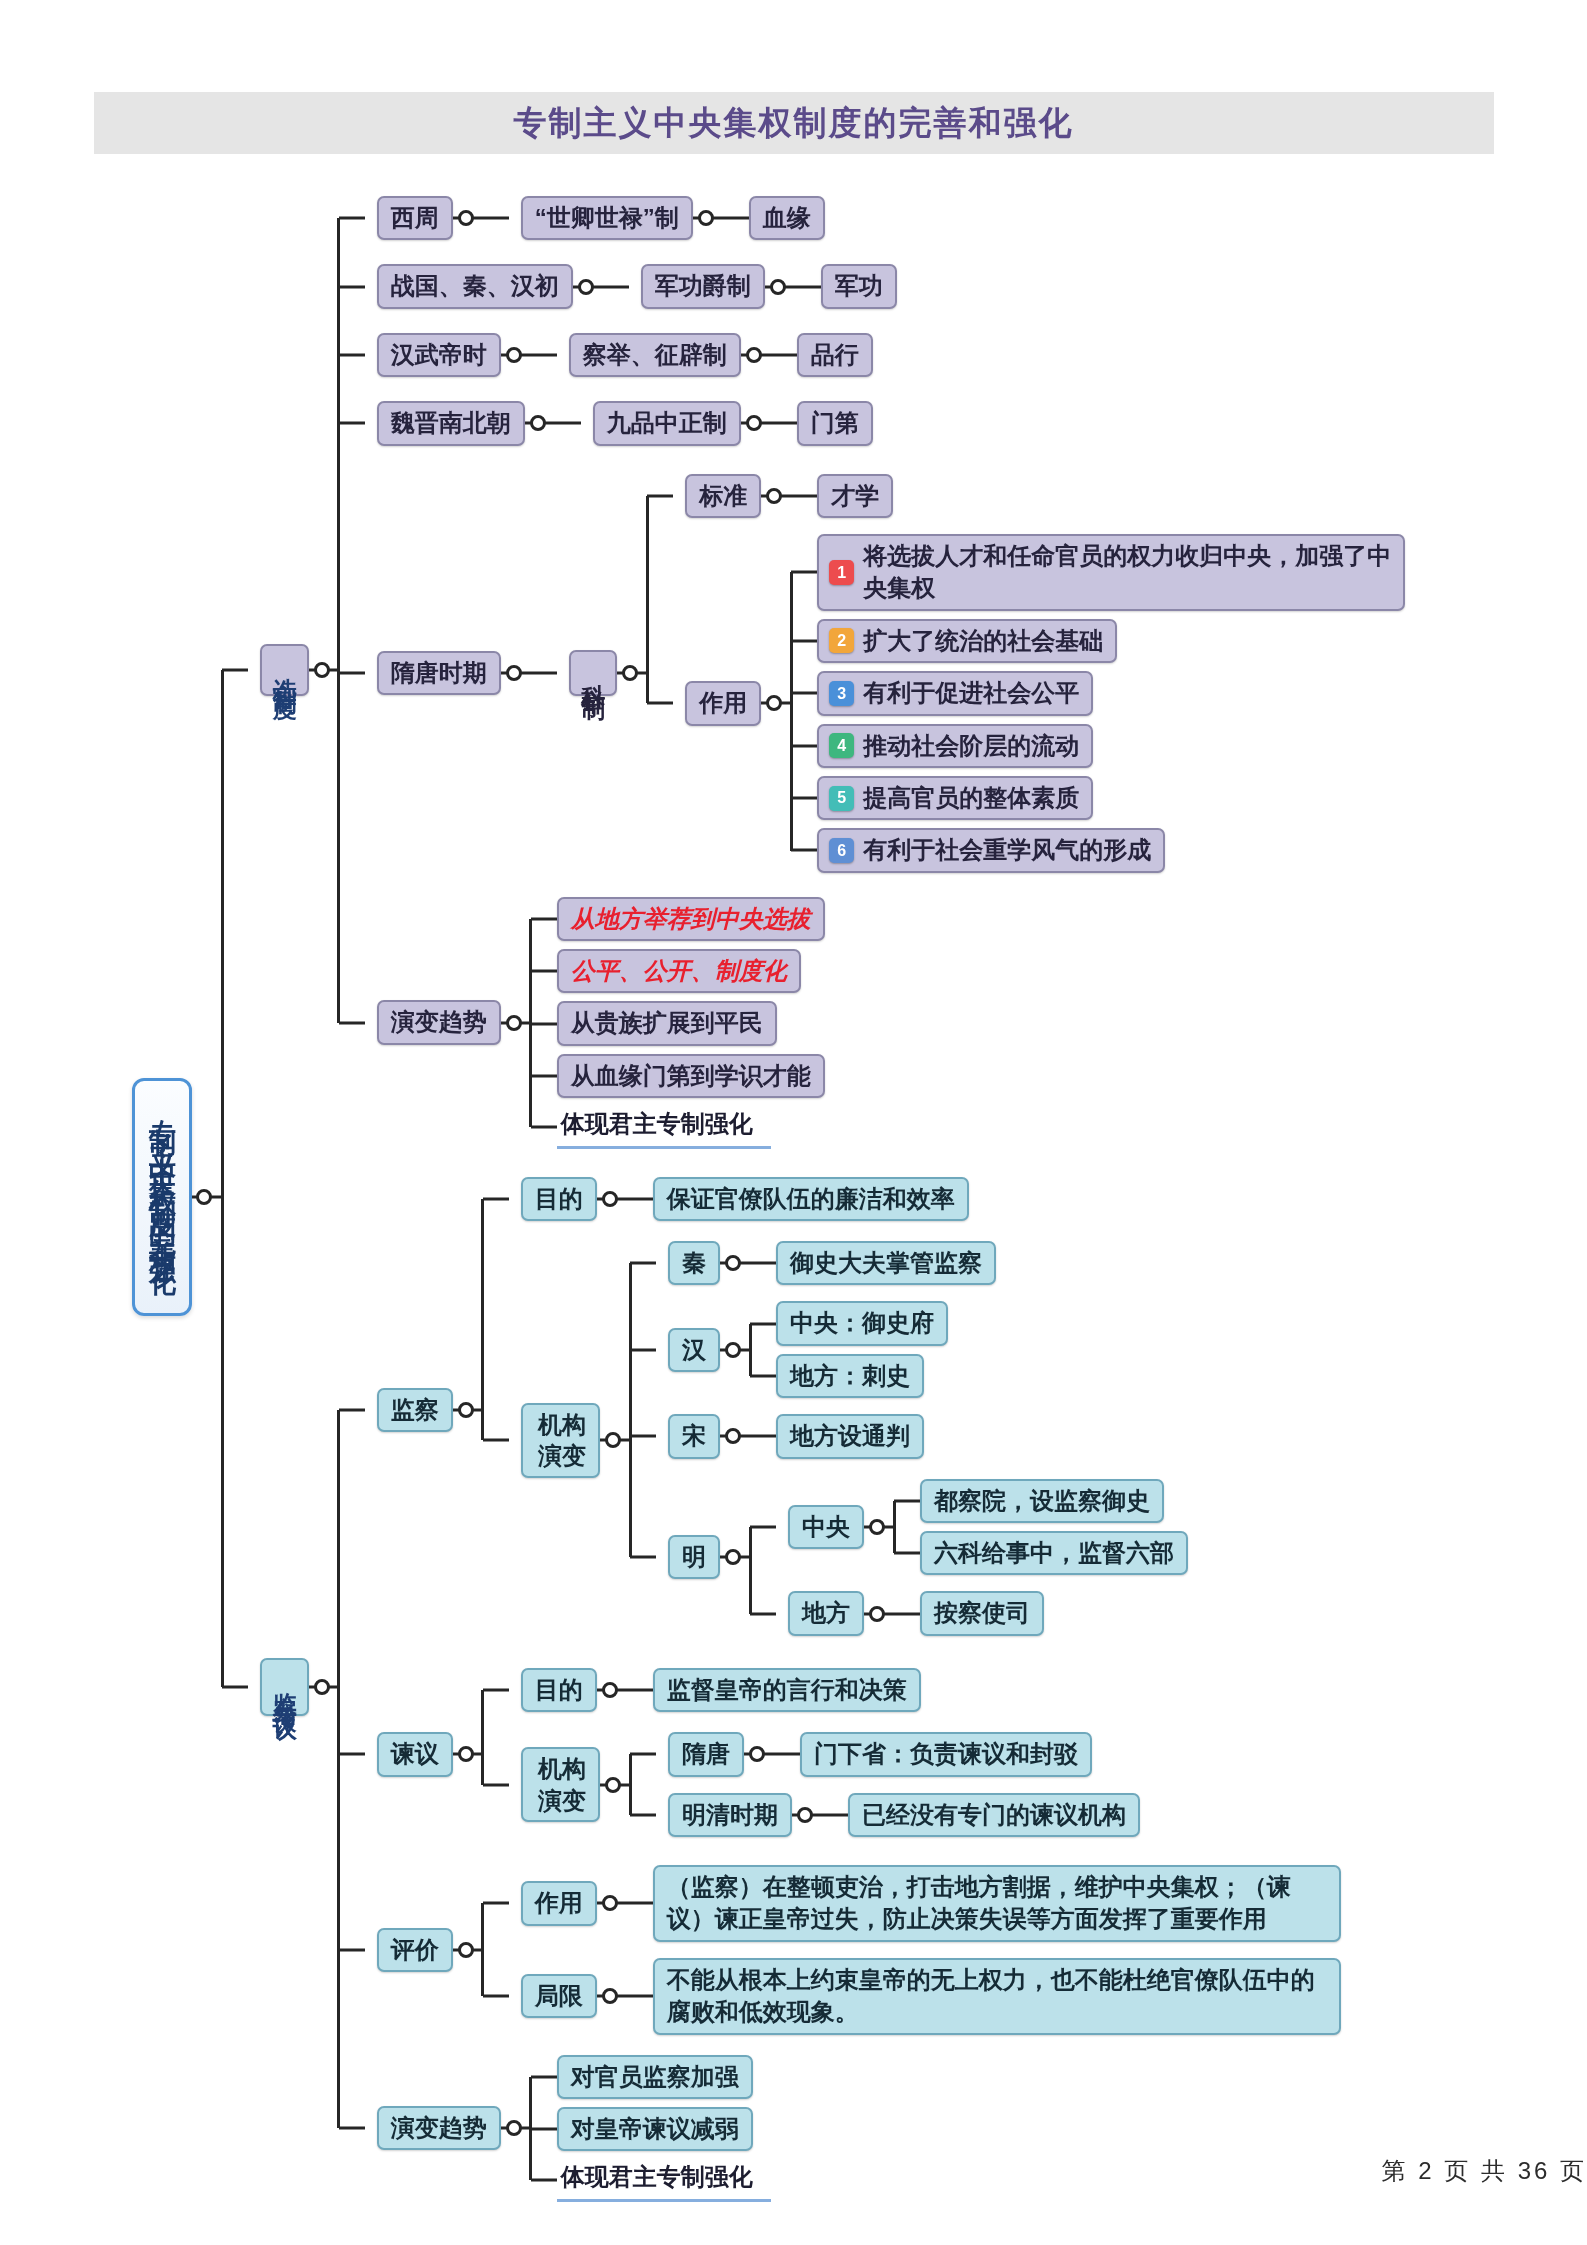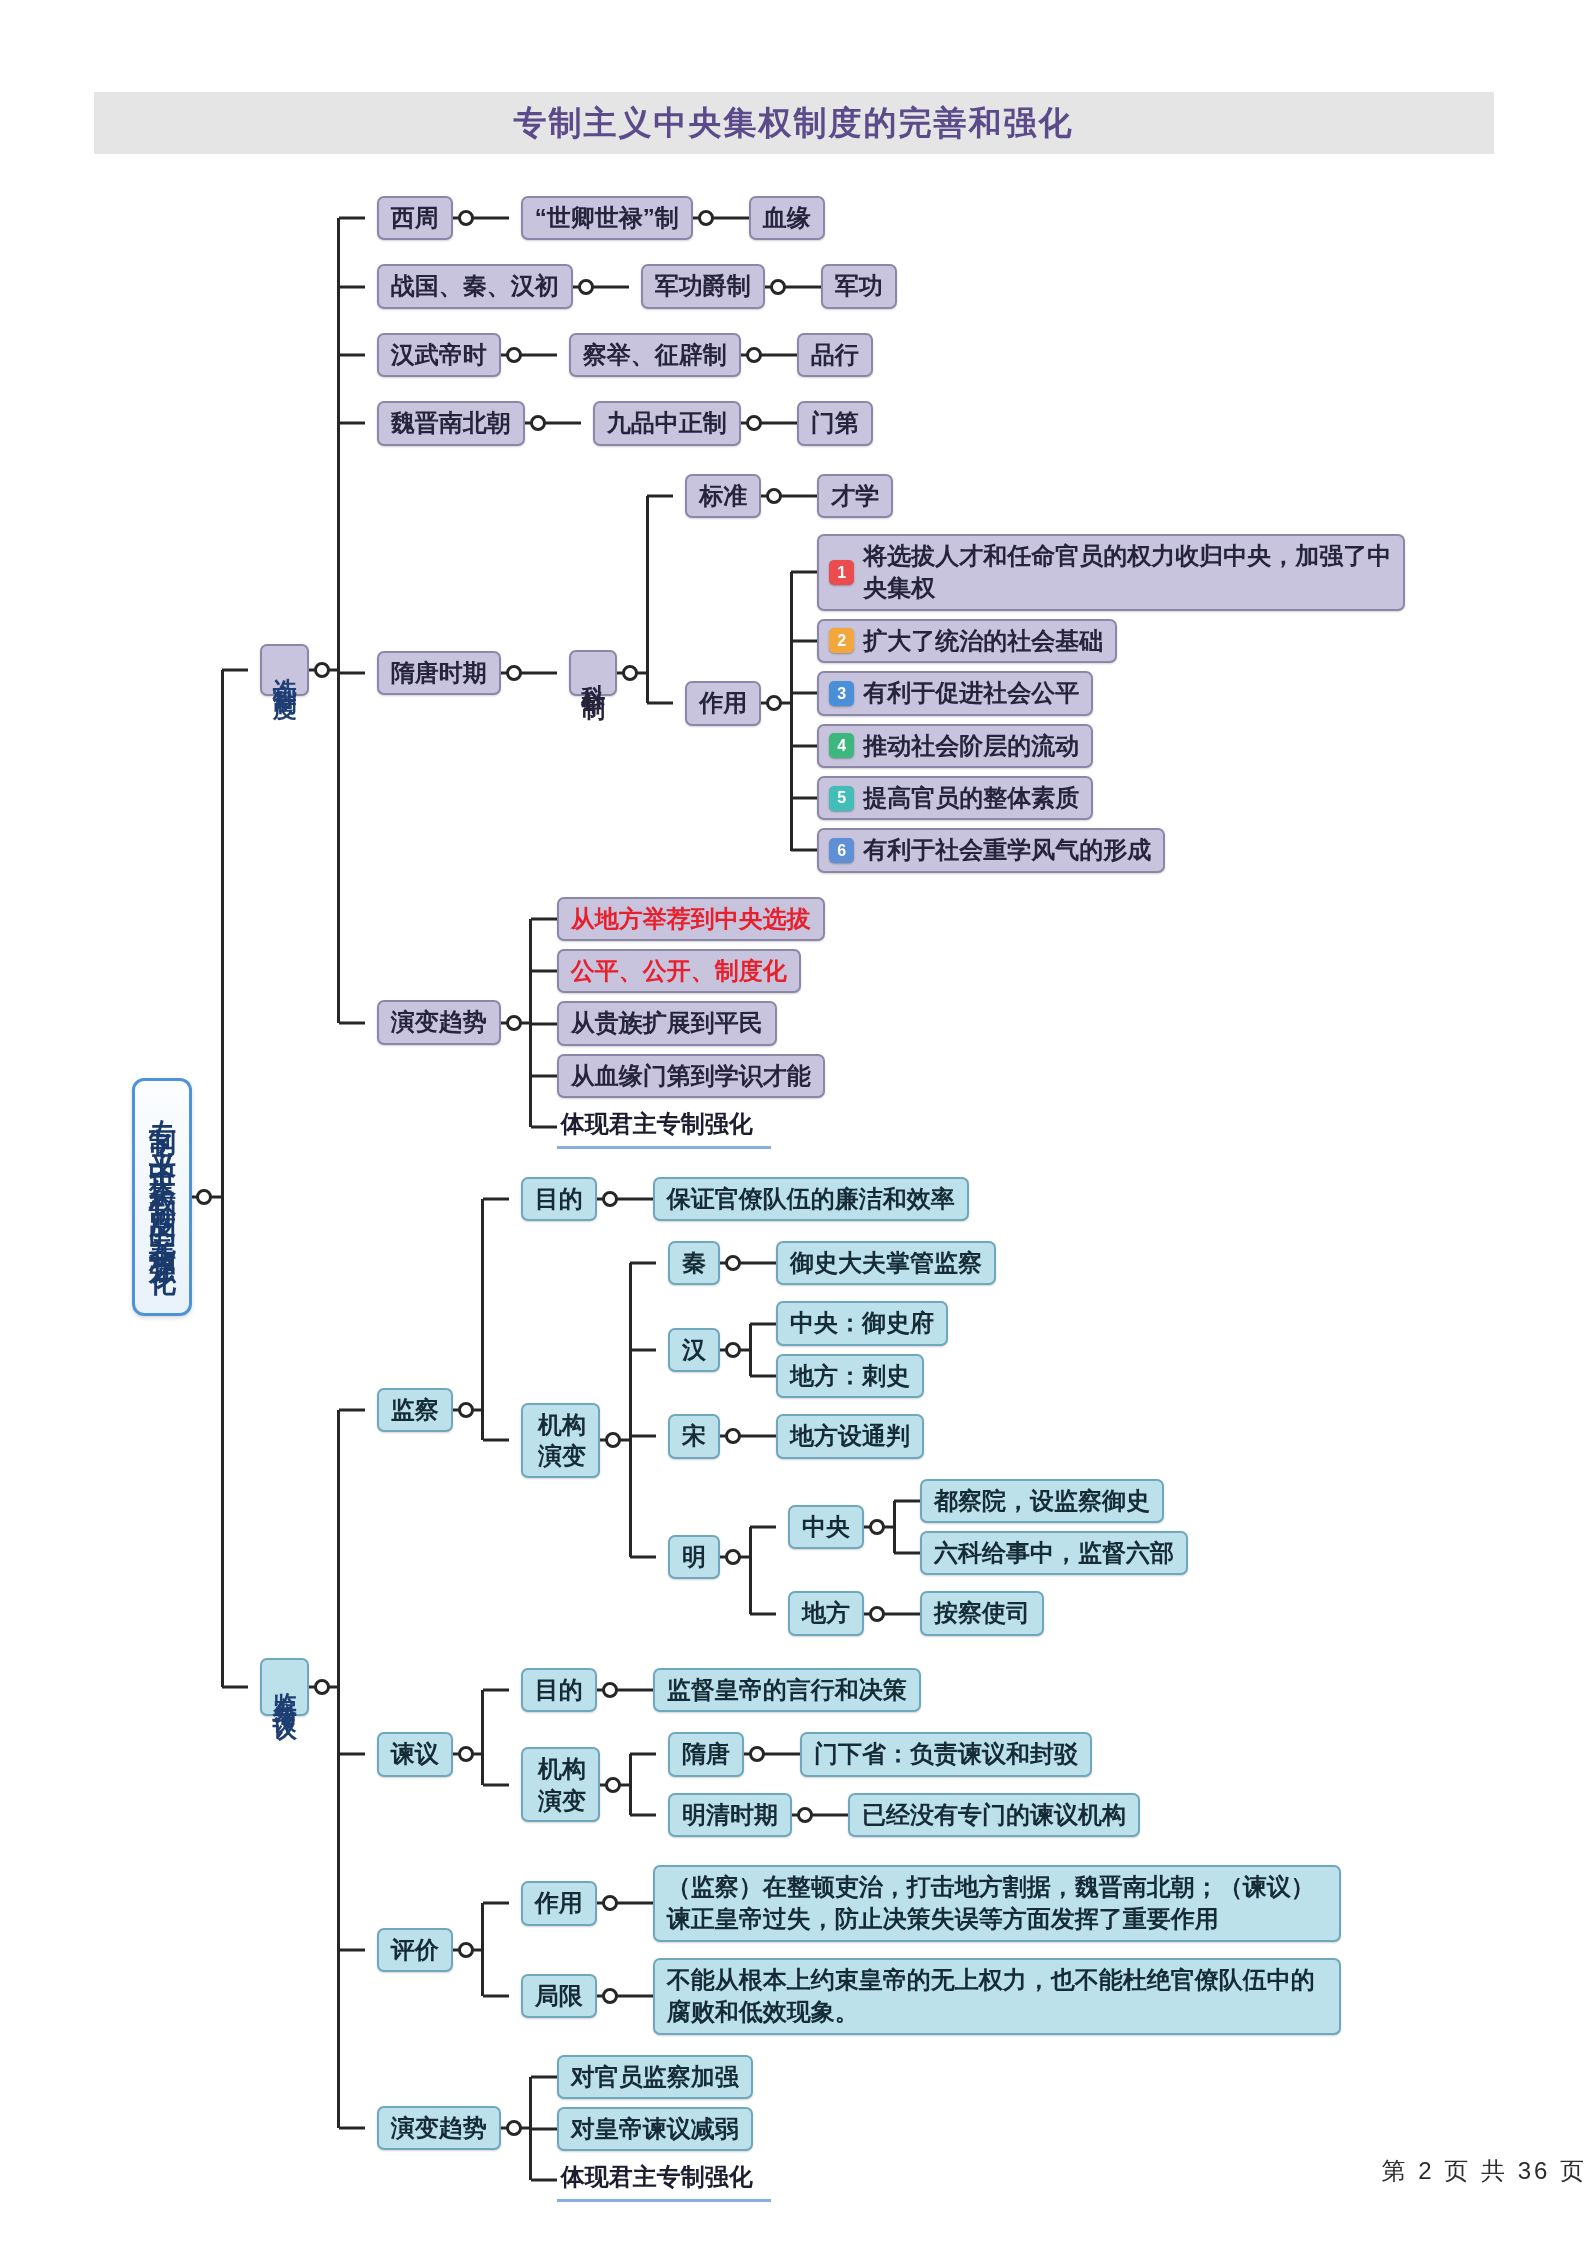--- a/index.html
+++ b/index.html
@@ -60,21 +60,21 @@
     writing-mode:vertical-rl;text-orientation:upright;letter-spacing:10px;
     font-size:27px;font-weight:800;color:#1a3a6b;
     background:linear-gradient(180deg,#fbfdff,#e9f1fa);
     border:3px solid #4e93d6;border-radius:12px;padding:16px 9px;
     box-shadow:0 2px 4px rgba(0,0,0,.15);
   }
   .w2{white-space:normal;max-width:2.3em;line-height:1.3;text-align:right;padding-left:8px;}
   .wrap{white-space:normal;}
   .fx{max-width:560px;}
   .wide{max-width:660px;}
-  .red{color:#e8202e;}
+  .red{color:#e8202e;font-style:italic;}
   .note{
     background:none;border:none;border-radius:0;box-shadow:none;
     border-bottom:3px solid #86aede;padding:2px 18px 5px 4px;
     font-weight:700;color:#1d1d30;
   }
   .badge{
     display:inline-flex;align-items:center;justify-content:center;
     min-width:25px;height:25px;border-radius:5px;margin:0 9px 0 -2px;
     color:#ffffff;font-size:16px;font-weight:700;flex:none;
     box-shadow:0 1px 2px rgba(0,0,0,.3);align-self:flex-start;margin-top:4px;
@@ -412,21 +412,21 @@
 
               <div class="kid">
                   <div class="row">
                 <div class="n p bl">评价</div>
                 <div class="kids">
                   <div class="kid">
                         <div class="row">
                     <div class="n p bl">作用</div>
                     <div class="kids">
                             <div class="kid">
-                              <div class="n bl wrap wide">（监察）在整顿吏治，打击地方割据，魏晋南北朝；（谏议）谏正皇帝过失，防止决策失误等方面发挥了重要作用</div>
+                              <div class="n bl wrap wide">（监察）在整顿吏治，打击地方割据，维护中央集权；（谏议）谏正皇帝过失，防止决策失误等方面发挥了重要作用</div>
                             </div>
                           </div>
                   </div>
                       </div>
                   <div class="kid">
                         <div class="row">
                     <div class="n p bl">局限</div>
                     <div class="kids">
                             <div class="kid">
                               <div class="n bl wrap wide">不能从根本上约束皇帝的无上权力，也不能杜绝官僚队伍中的腐败和低效现象。</div>

